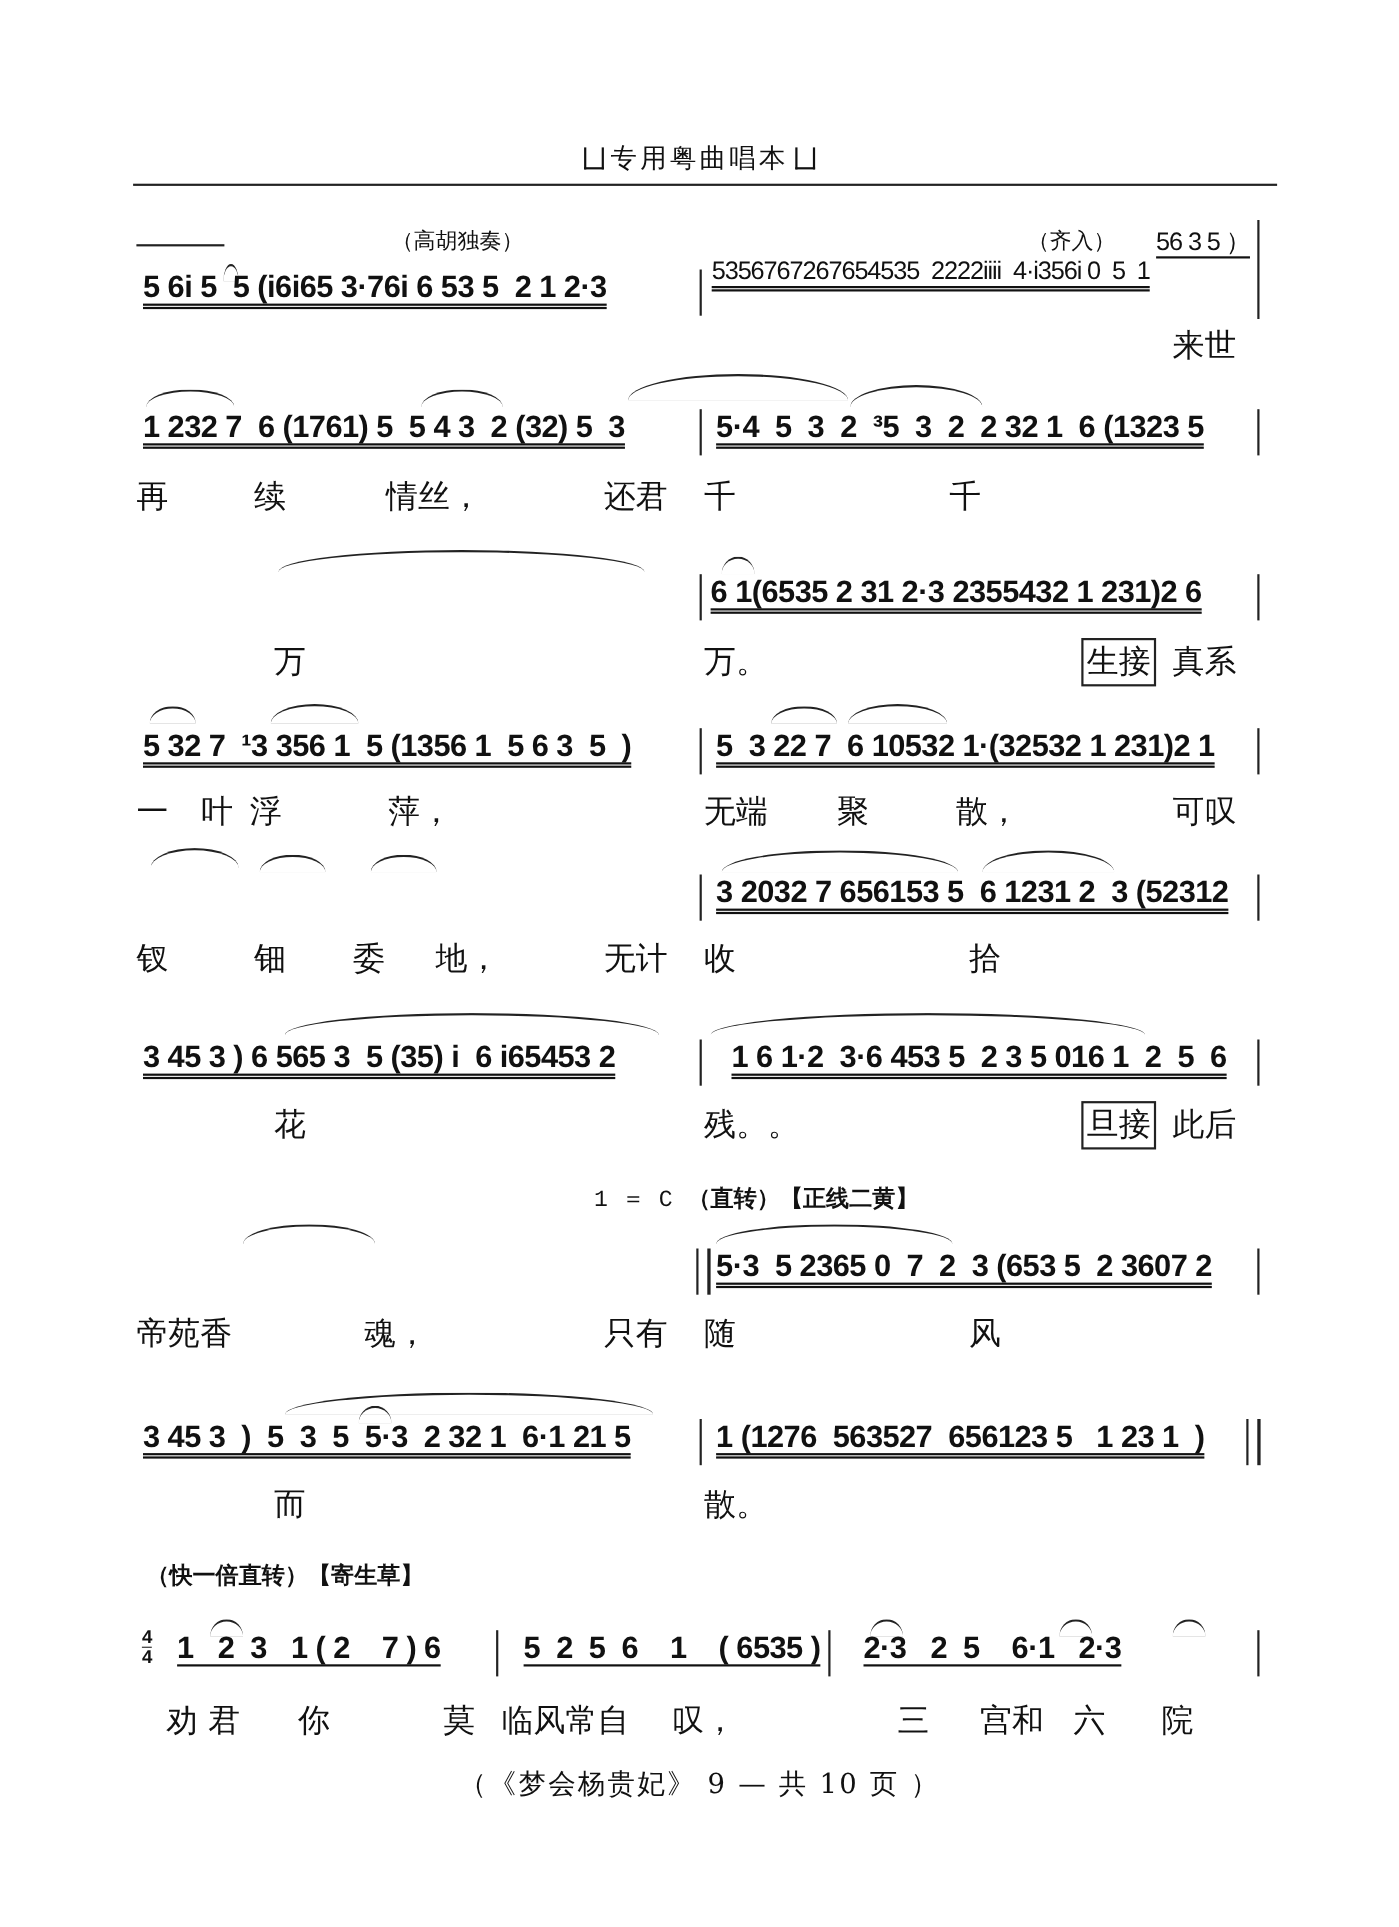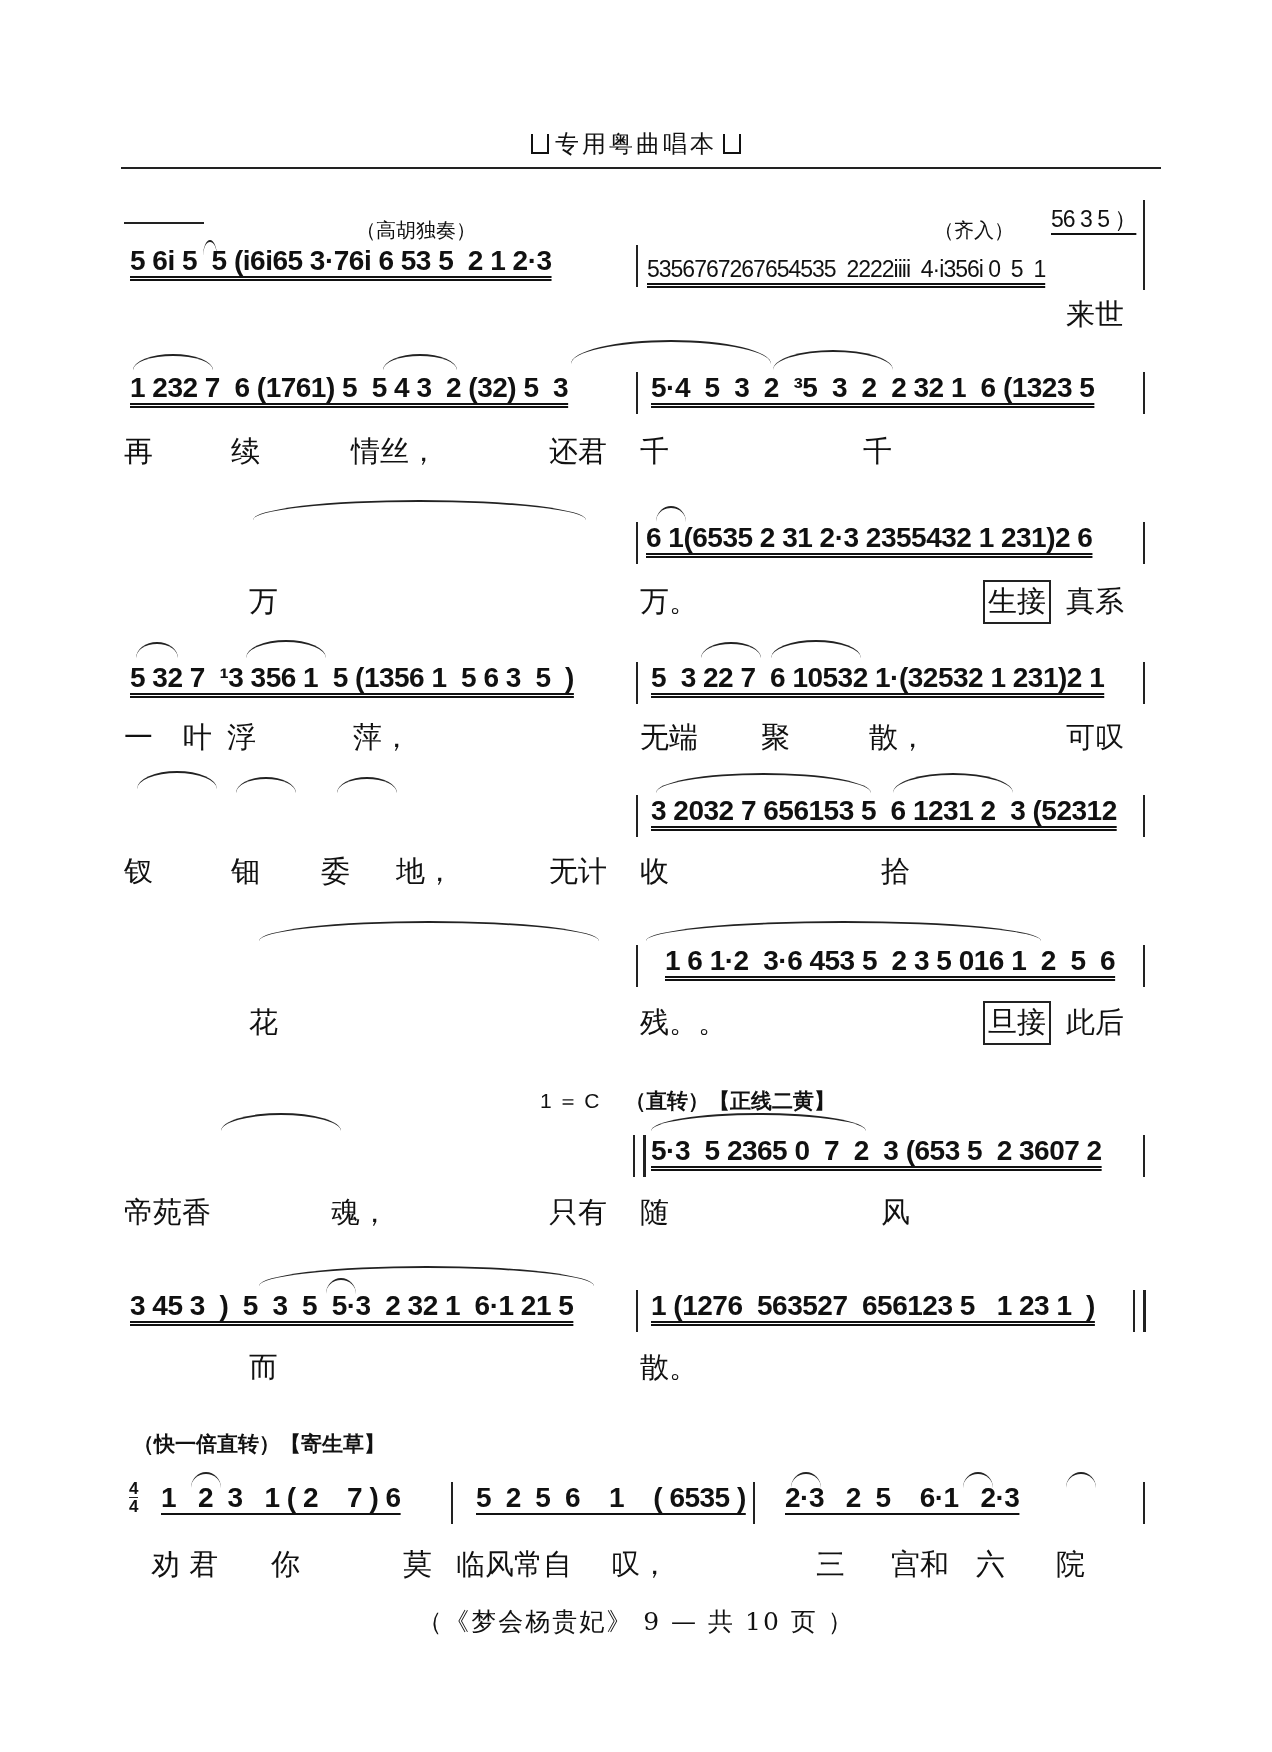--- a/index.html
+++ b/index.html
@@ -26,21 +26,21 @@
     }
     .notes.small { font-size: 23px; font-weight: normal; letter-spacing: -1px; }
     .barline { position: absolute; width: 2px; height: 42px; background: #222; }
     .dbl-barline { position: absolute; width: 8px; height: 42px; border-left: 2px solid #222; border-right: 3px solid #222; }
     .lyric {
       position: absolute; font-family: "DejaVu Serif", "Liberation Serif", serif; font-size: 29px;
       white-space: pre;
     }
     .boxed { border: 2px solid #222; padding: 0 3px; }
     .annot {
-      position: absolute; font-family: Liberation Sans, sans-serif; font-size: 20px; white-space: pre; margin-top: 12px;
+      position: absolute; font-family: Liberation Mono, monospace; font-size: 20px; white-space: pre;
     }
     .slur {
       position: absolute; border-top: 2px solid #222; border-radius: 50% 50% 0 0 / 100% 100% 0 0; height: 14px;
     }
     .time-sig {
       position: absolute; font-weight: bold; font-size: 17px; line-height: 17px; text-align: center;
     }
     .time-sig .top { border-bottom: 1px solid #222; display: block; }
     .footer {
       position: absolute; top: 1605px; left: 0; width: 1272px; text-align: center;
@@ -56,21 +56,21 @@
 <div class="header-rule"></div>
 
 <div class="system" style="top:200px;height:130px;">
   <div style="position:absolute;left:3px;top:22px;width:80px;height:2px;background:#222;"></div>
   <div class="annot" style="left:235px;top:5px;">（高胡独奏）</div>
   <div class="annot" style="left:813px;top:5px;">（齐入）</div>
   <div class="notes small" style="left:930px;top:4px;text-decoration:underline;">56 3 5 ）</div>
   <div class="slur" style="left:82px;top:40px;width:14px;"></div>
   <div class="notes" style="left:9px;top:45px;">5 6i 5  5 (i6i65 3·76i 6 53 5  2 1 2·3</div>
   <div class="barline" style="left:515px;top:45px;"></div>
-  <div class="notes small" style="left:526px;top:56px;">5356767267654535  2222iiii  4·i356i 0  5  1</div>
+  <div class="notes small" style="left:526px;top:33px;">5356767267654535  2222iiii  4·i356i 0  5  1</div>
   <div class="barline" style="left:1022px;top:0px;height:90px;"></div>
   <div class="lyric" style="left:945px;top:95px;">来世</div>
 </div>
 
 <div class="system" style="top:350px;height:120px;">
   <div class="slur" style="left:12px;top:4px;width:80px;"></div>
   <div class="slur" style="left:262px;top:4px;width:74px;"></div>
   <div class="slur" style="left:450px;top:-10px;width:200px;height:22px;"></div>
   <div class="slur" style="left:652px;top:0px;width:120px;height:18px;"></div>
   <div class="notes" style="left:9px;top:22px;">1 232 7  6 (1761) 5  5 4 3  2 (32) 5  3</div>
@@ -130,20 +130,21 @@
   <div class="lyric" style="left:200px;top:87px;">委</div>
   <div class="lyric" style="left:275px;top:87px;">地，</div>
   <div class="lyric" style="left:428px;top:87px;">无计</div>
   <div class="lyric" style="left:519px;top:87px;">收</div>
   <div class="lyric" style="left:760px;top:87px;">拾</div>
 </div>
 
 <div class="system" style="top:915px;height:140px;">
   <div class="slur" style="left:138px;top:6px;width:340px;height:18px;"></div>
   <div class="slur" style="left:525px;top:6px;width:395px;height:18px;"></div>
+  <div class="notes" style="left:9px;top:30px;">3 45 3 ) 6 565 3  5 (35) i  6 i65453 2</div>
   <div class="barline" style="left:515px;top:30px;"></div>
   <div class="notes" style="left:544px;top:30px;">1 6 1·2  3·6 453 5  2 3 5 016 1  2  5  6</div>
   <div class="barline" style="left:1022px;top:30px;"></div>
   <div class="lyric" style="left:128px;top:88px;">花</div>
   <div class="lyric" style="left:519px;top:88px;">残。。</div>
   <div class="lyric boxed" style="left:862px;top:86px;">旦接</div>
   <div class="lyric" style="left:945px;top:88px;">此后</div>
 </div>
 
 <div class="annot" style="left:540px;top:1075px;font-size:21px;">1 ＝ C</div>

